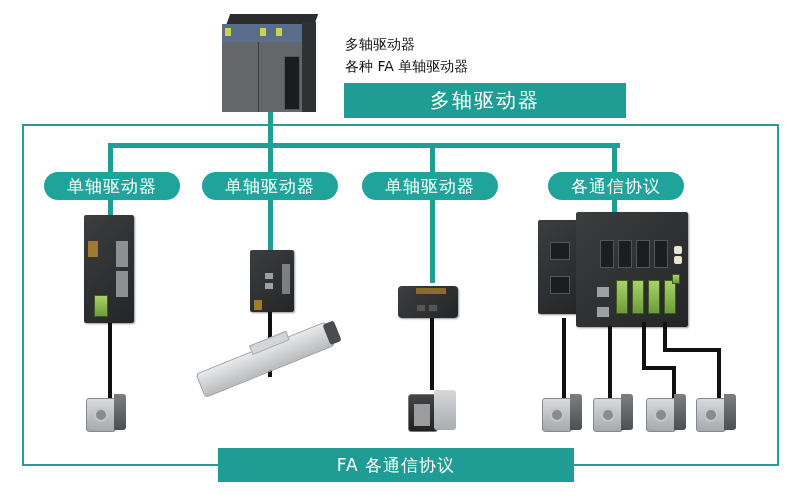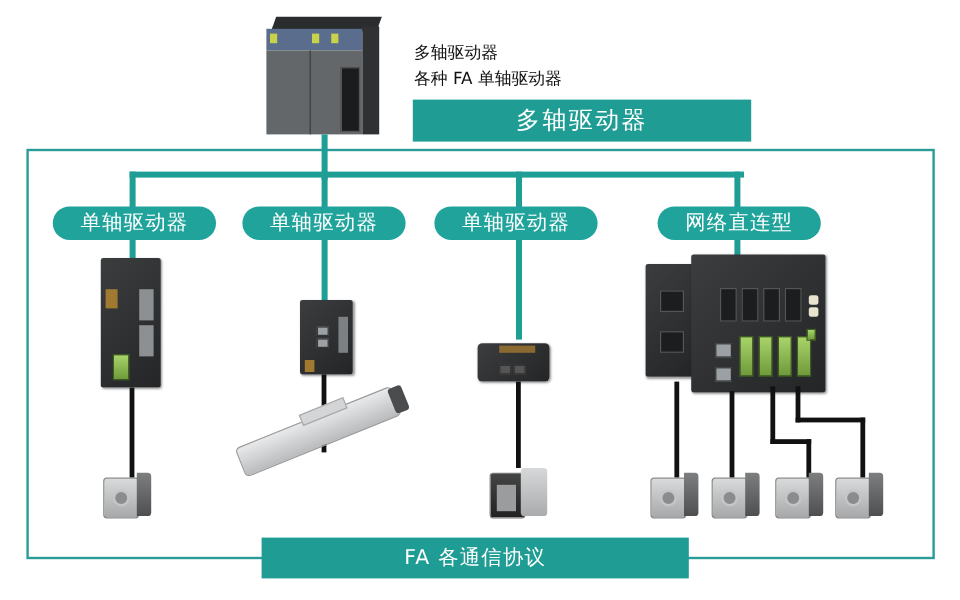--- a/index.html
+++ b/index.html
@@ -57,21 +57,21 @@
 <div class="line" style="left:268px; top:112px; width:5px; height:38px;"></div>
 <div class="line" style="left:108px; top:143px; width:512px; height:5px;"></div>
 <div class="line" style="left:108px; top:143px; width:5px; height:87px;"></div>
 <div class="line" style="left:268px; top:143px; width:5px; height:112px;"></div>
 <div class="line" style="left:430px; top:143px; width:5px; height:140px;"></div>
 <div class="line" style="left:612px; top:143px; width:5px; height:75px;"></div>
 
 <div class="pill" style="left:44px; top:172px; width:136px;">单轴驱动器</div>
 <div class="pill" style="left:202px; top:172px; width:136px;">单轴驱动器</div>
 <div class="pill" style="left:362px; top:172px; width:136px;">单轴驱动器</div>
-<div class="pill" style="left:548px; top:172px; width:136px;">网络直连型</div>
+<div class="pill" style="left:548px; top:172px; width:136px;">各通信协议</div>
 
 <div class="abs" style="left:84px; top:215px; width:50px; height:108px;">
   <div class="dev-dark" style="left:0; top:0; width:50px; height:108px;"></div>
   <div class="abs" style="left:4px; top:26px; width:10px; height:16px; background:#a07a30;"></div>
   <div class="abs" style="left:32px; top:26px; width:12px; height:26px; background:#8d9092;"></div>
   <div class="abs" style="left:32px; top:56px; width:12px; height:26px; background:#8d9092;"></div>
   <div class="green-term" style="left:10px; top:80px; width:14px; height:22px;"></div>
 </div>
 <div class="cable" style="left:108px; top:323px; width:4px; height:75px;"></div>
 <div class="motor" style="left:86px; top:394px;">

